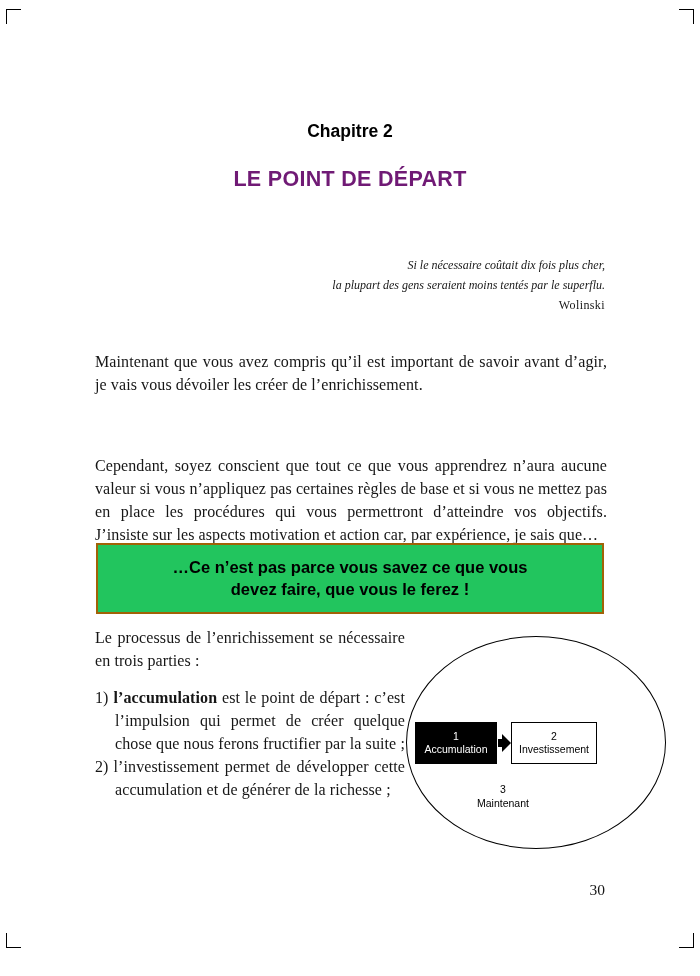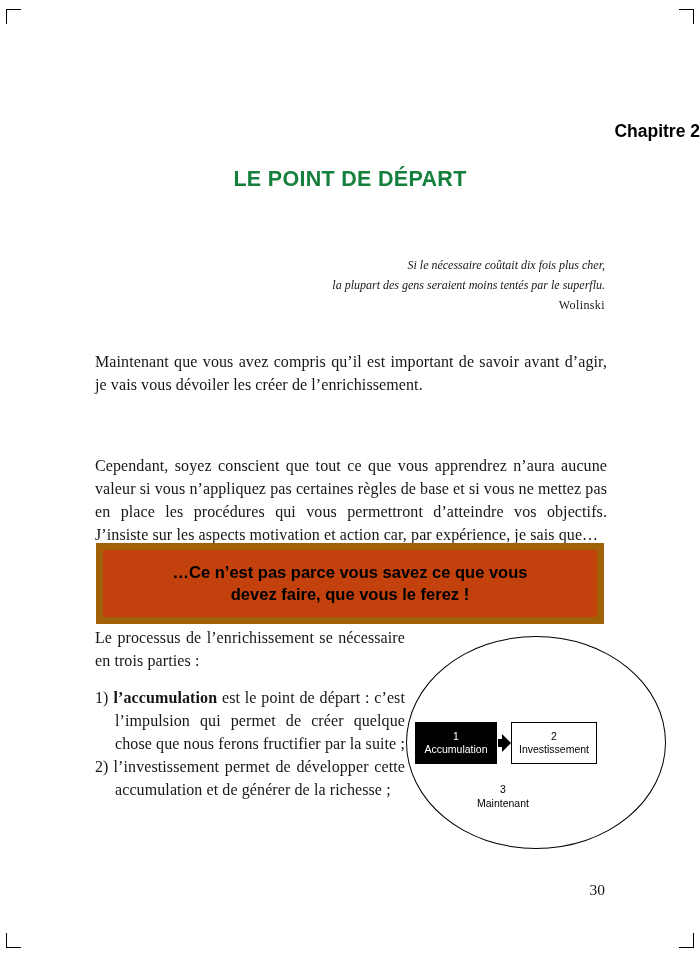--- a/index.html
+++ b/index.html
@@ -20,36 +20,36 @@
   
   .crop { position: absolute; width: 14px; height: 14px; }
   .crop-tl { left: 6px;  top: 9px;     border-top: 1.5px solid #000; border-left: 1.5px solid #000; }
   .crop-tr { right: 6px; top: 9px;     border-top: 1.5px solid #000; border-right: 1.5px solid #000; }
   .crop-bl { left: 6px;  bottom: 28px; border-bottom: 1.5px solid #000; border-left: 1.5px solid #000; }
   .crop-br { right: 6px; bottom: 28px; border-bottom: 1.5px solid #000; border-right: 1.5px solid #000; }
 
   .chapter {
     position: absolute;
     top: 121px; left: 0; width: 100%;
-    text-align: right;
+    text-align: center;
     font-family: "Liberation Sans", sans-serif;
     font-weight: 700;
     font-size: 17.5px;
     color: #000;
   }
   .title {
     position: absolute;
     top: 167px; left: 0; width: 100%;
     margin: 0;
     text-align: center;
     font-family: "Liberation Sans", sans-serif;
     font-weight: 700;
     font-size: 21.5px;
     letter-spacing: 0.3px;
-    color: #15803d;
+    color: #701a75;
   }
 
   .epigraph {
     position: absolute;
     top: 255px; right: 95px;
     text-align: right;
     font-size: 12px;
     line-height: 20px;
   }
   .ep-line { font-style: italic; }
@@ -62,22 +62,22 @@
     text-align: justify;
     letter-spacing: 0.1px;
   }
   .para1 { position: absolute; top: 350px; left: 95px; width: 512px; }
   .para2 { position: absolute; top: 420px; left: 95px; width: 512px; margin-top: 34px; }
 
   .callout {
     position: absolute;
     top: 543px; left: 96px; width: 508px;
     box-sizing: border-box;
-    background: #c2410c;
-    border: 7px solid #a16207;
+    background: #22c55e;
+    border: 2px solid #a16207;
     padding: 11px 14px 12px 14px;
     text-align: center;
     font-family: "Liberation Sans", sans-serif;
     font-weight: 700;
     font-size: 16.5px;
     line-height: 22px;
     color: #000;
   }
 
   .process-col {

